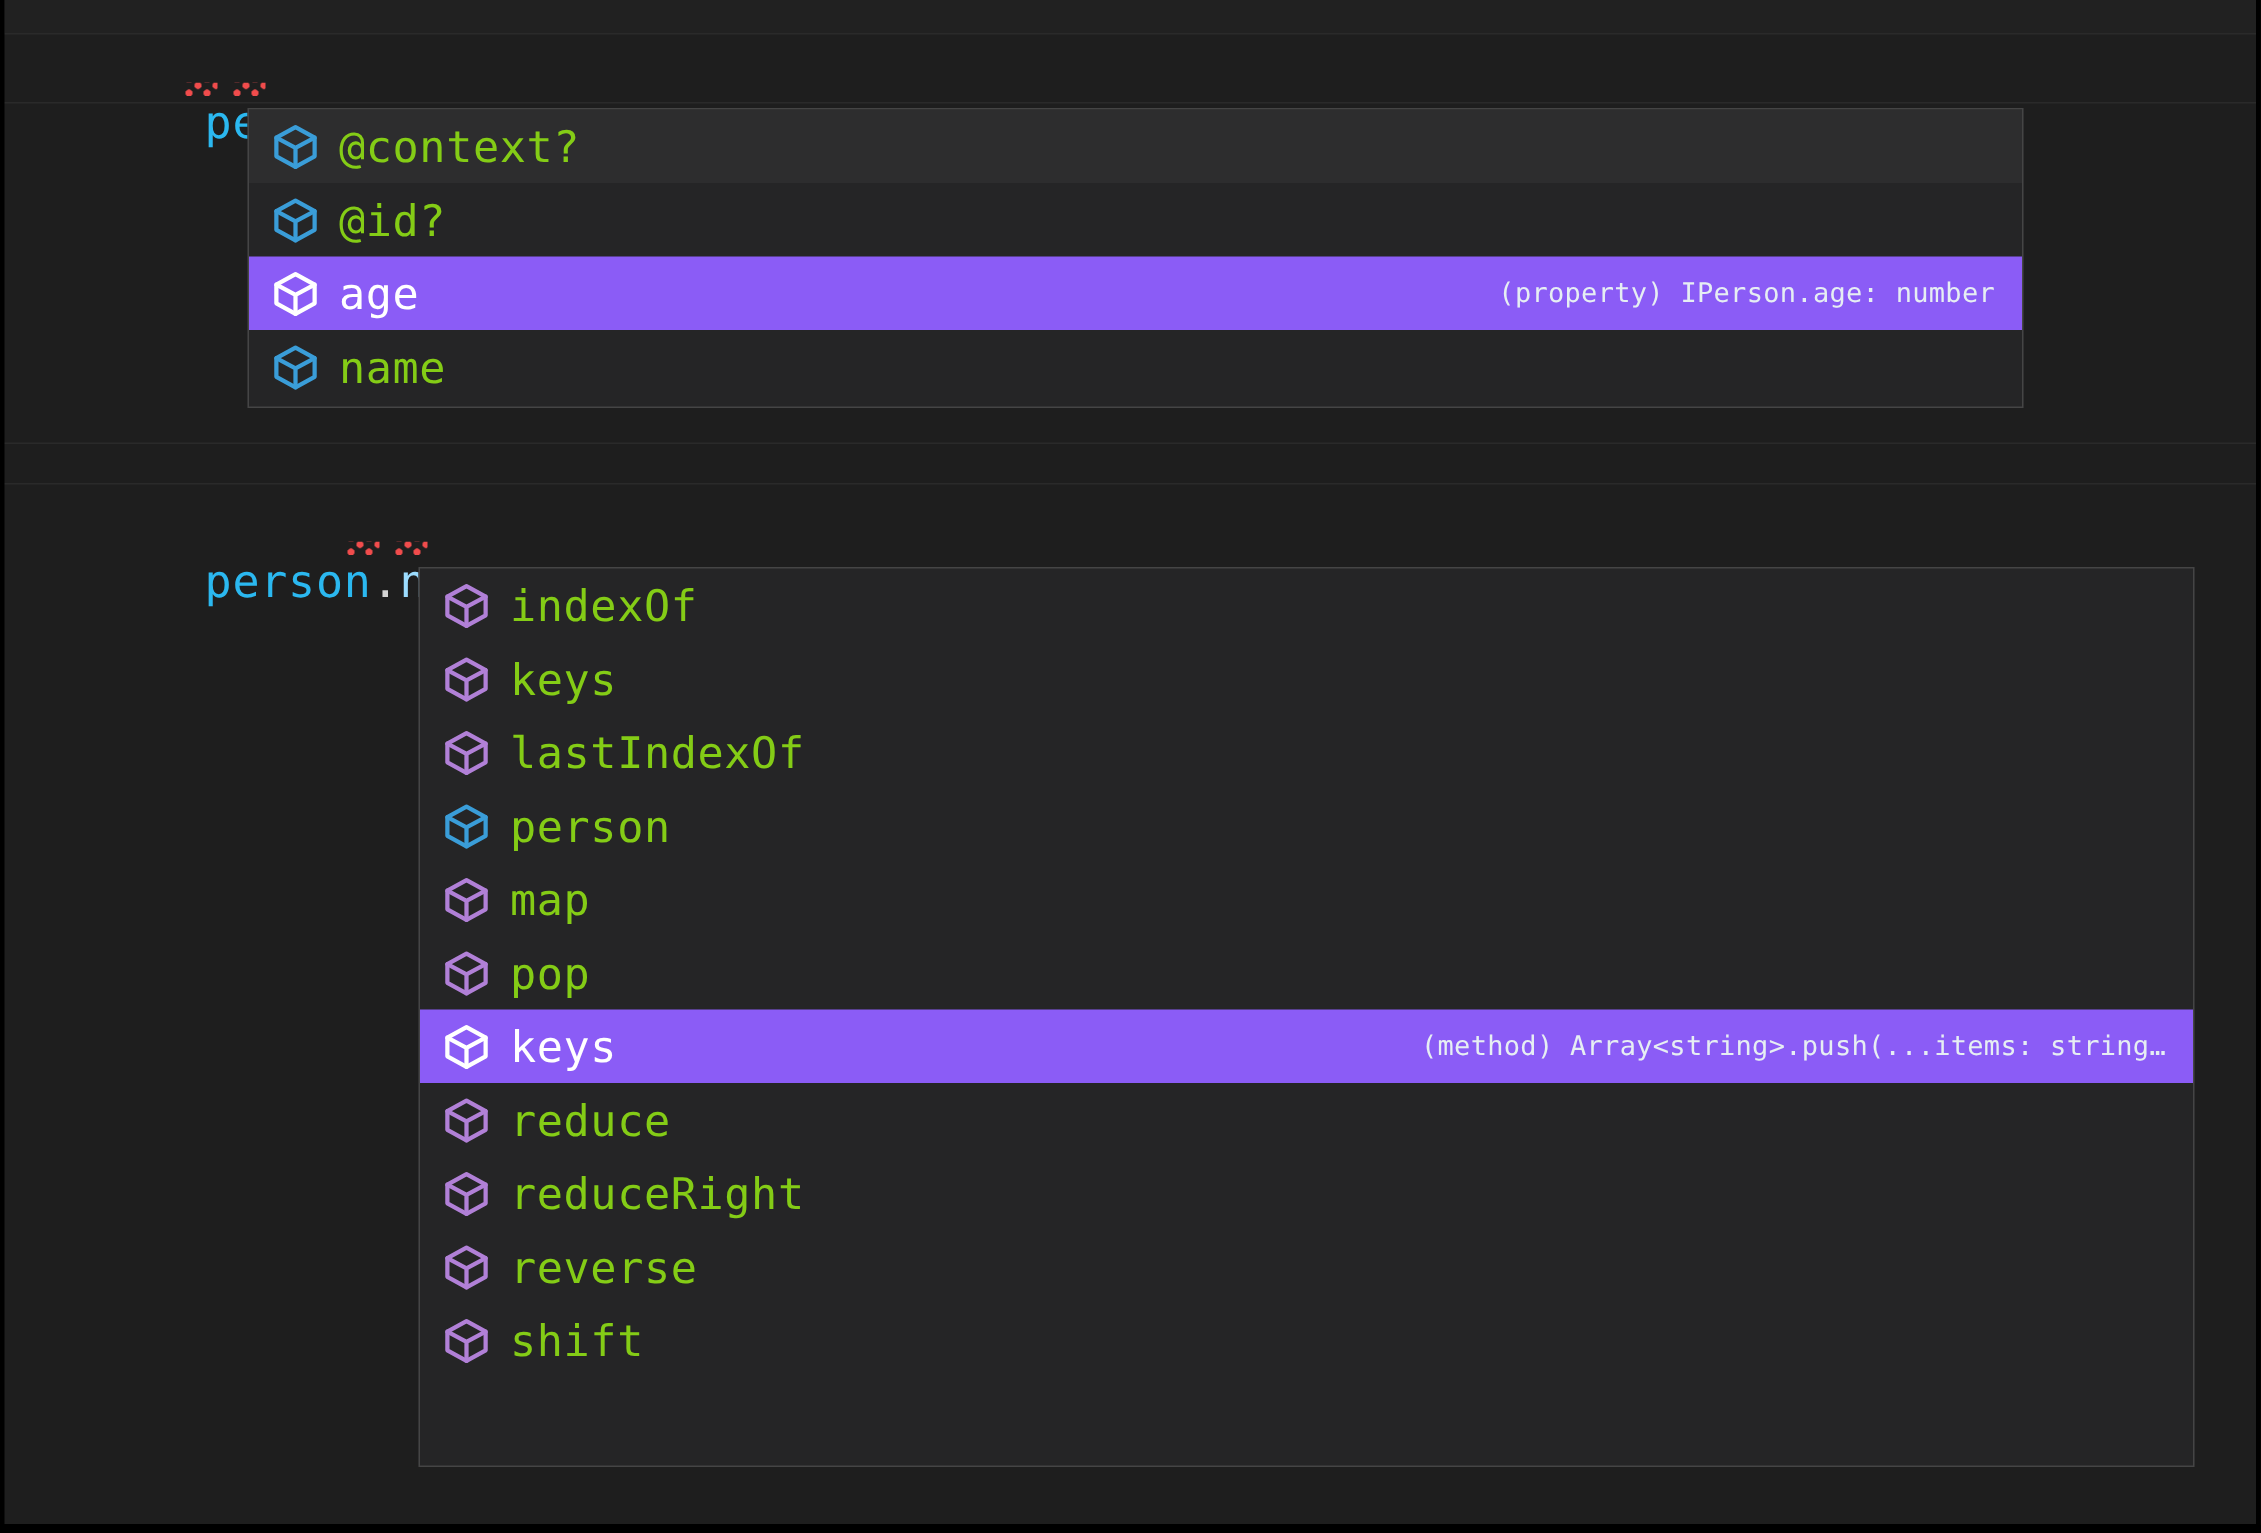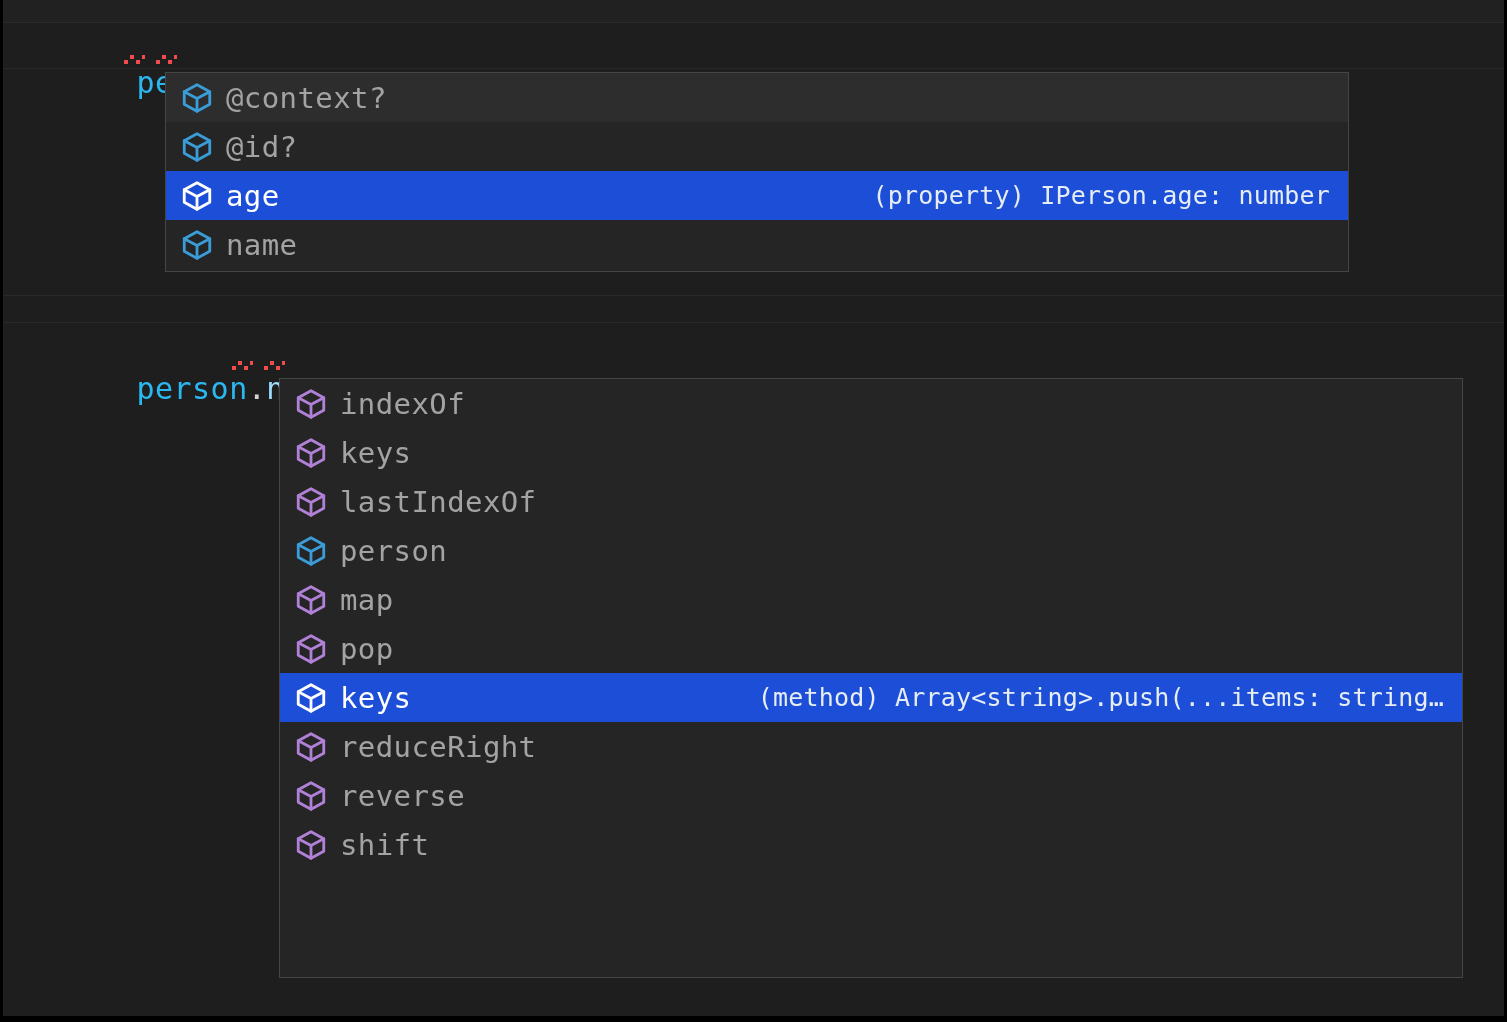--- a/index.html
+++ b/index.html
@@ -78,43 +78,43 @@
     box-sizing: border-box;
     overflow: hidden;
   }
   .sug-row {
     position: relative;
     display: flex;
     align-items: center;
     height: 49px;
     box-sizing: border-box;
     padding-left: 14px;
-    color: #a3a3a3;
+    color: #84cc16;
   }
   .sug-row.hover   { background: #2d2d2e; }
-  .sug-row.selected{ background: #1d4ed8; color: #ffffff; }
+  .sug-row.selected{ background: #8b5cf6; color: #ffffff; }
 
   .sug-icon {
     width: 34px;
     height: 34px;
     flex: 0 0 34px;
     margin-right: 12px;
     display: block;
   }
   .sug-label {
     font-size: 29px;
     line-height: 34px;
     letter-spacing: 0.4px;
     font-family: "DejaVu Sans Mono", "Liberation Mono", monospace;
     white-space: pre;
   }
   .sug-detail {
     margin-left: auto;
     padding-right: 18px;
-    font-size: 25px;
+    font-size: 18px;
     line-height: 30px;
     letter-spacing: 0.2px;
     color: #e6eef3;
     white-space: pre;
     font-family: "DejaVu Sans Mono", "Liberation Mono", monospace;
     overflow: hidden;
     text-overflow: clip;
     max-width: 900px;
   }
 
@@ -229,20 +229,27 @@
             <path d="M3 7.6 L12 12.4 L21 7.6 M12 12.4 L12 21.4" fill="none" stroke="#ffffff" stroke-width="2" stroke-linejoin="round" stroke-linecap="round"></path>
           </svg>
           <span class="sug-label">keys</span>
           <span class="sug-detail">(method) Array&lt;string&gt;.push(...items: string…</span>
         </div>
         <div class="sug-row">
           <svg class="sug-icon" viewBox="0 0 24 24">
             <path d="M12 2.6 L21 7.6 L21 16.4 L12 21.4 L3 16.4 L3 7.6 Z" fill="none" stroke="#b180d7" stroke-width="2" stroke-linejoin="round"></path>
             <path d="M3 7.6 L12 12.4 L21 7.6 M12 12.4 L12 21.4" fill="none" stroke="#b180d7" stroke-width="2" stroke-linejoin="round" stroke-linecap="round"></path>
           </svg>
+          <span class="sug-label">reduce</span>
+        </div>
+        <div class="sug-row">
+          <svg class="sug-icon" viewBox="0 0 24 24">
+            <path d="M12 2.6 L21 7.6 L21 16.4 L12 21.4 L3 16.4 L3 7.6 Z" fill="none" stroke="#b180d7" stroke-width="2" stroke-linejoin="round"></path>
+            <path d="M3 7.6 L12 12.4 L21 7.6 M12 12.4 L12 21.4" fill="none" stroke="#b180d7" stroke-width="2" stroke-linejoin="round" stroke-linecap="round"></path>
+          </svg>
           <span class="sug-label">reduceRight</span>
         </div>
         <div class="sug-row">
           <svg class="sug-icon" viewBox="0 0 24 24">
             <path d="M12 2.6 L21 7.6 L21 16.4 L12 21.4 L3 16.4 L3 7.6 Z" fill="none" stroke="#b180d7" stroke-width="2" stroke-linejoin="round"></path>
             <path d="M3 7.6 L12 12.4 L21 7.6 M12 12.4 L12 21.4" fill="none" stroke="#b180d7" stroke-width="2" stroke-linejoin="round" stroke-linecap="round"></path>
           </svg>
           <span class="sug-label">reverse</span>
         </div>
         <div class="sug-row">

